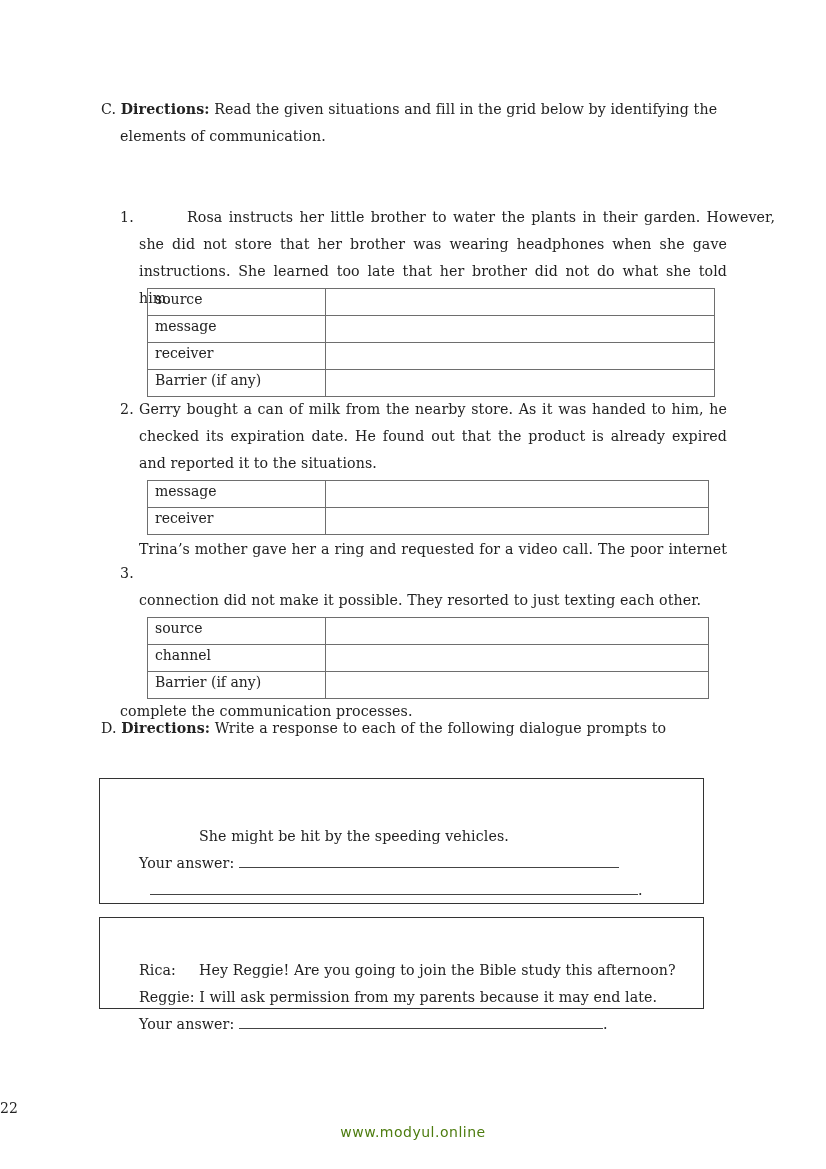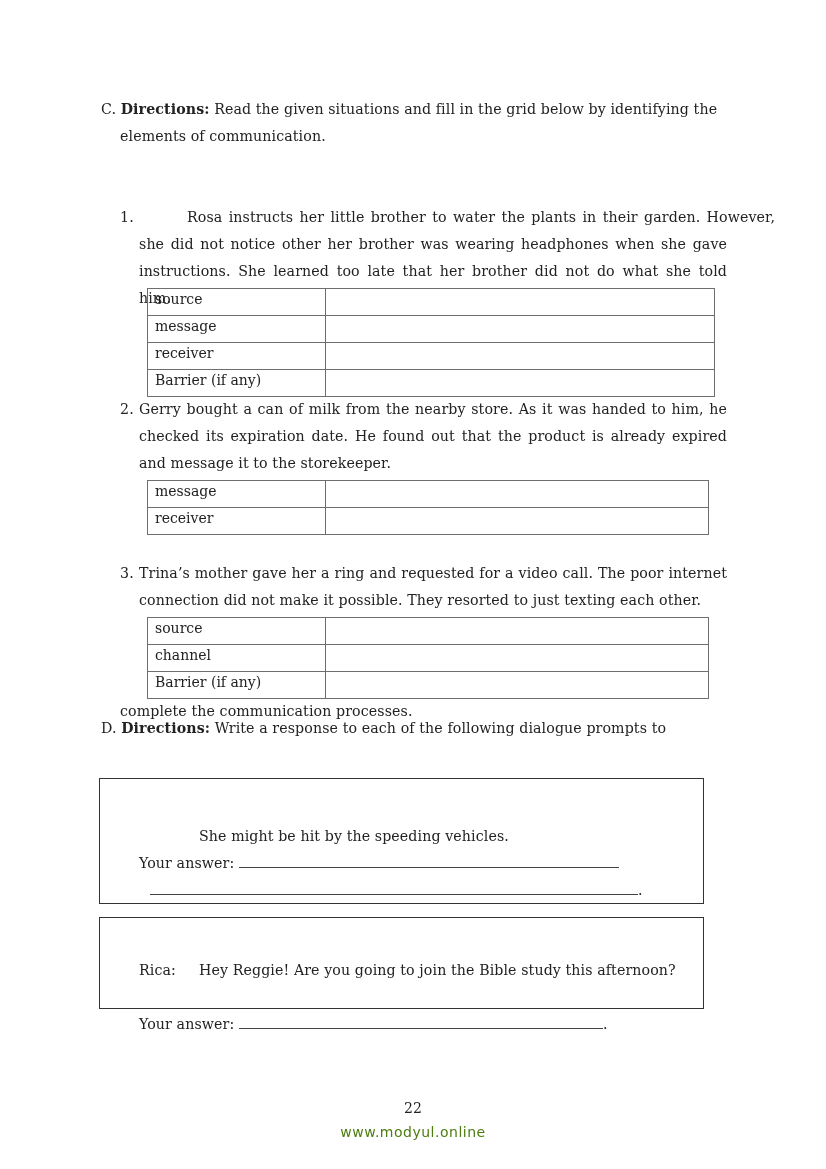--- a/index.html
+++ b/index.html
@@ -6,36 +6,36 @@
   body { width:826px; height:1169px; position:relative; overflow:hidden;
          font-family:"DejaVu Serif","Liberation Serif",serif; color:#222; }
   .line { position:absolute; font-size:14.2px; line-height:27px; white-space:nowrap; letter-spacing:0.1px; }
   .just { white-space:normal; text-align:justify; text-align-last:justify; }
   .bold { font-weight:bold; }
   table.grid { position:absolute; border-collapse:collapse; font-size:14px;margin-left:8px; }
   table.grid td { border:1.3px solid #6e6e6e; height:26px; padding:0 0 0 7px; vertical-align:top; line-height:20px; }
   table.grid td.val { padding:0; }
   .box { position:absolute; border:1.6px solid #333; box-sizing:border-box; }
   .blank { display:inline-block; border-bottom:1px solid #444; height:14px; vertical-align:baseline; }
-  .pageno { position:absolute; left:0; width:826px; text-align:center; top:1100px; font-size:14px; }
+  .pageno { position:absolute; left:0; width:826px; top:1100px; font-size:14px; }
   .watermark { position:absolute; left:0; width:826px; text-align:center; top:1124px;
                font-family:"DejaVu Sans","Liberation Sans",sans-serif; font-size:14px; color:#4d7c0f; letter-spacing:0.5px; }
 </style>
 </head>
 <body>
 
 <div class="line" style="left:101px; top:96px;">
   <span>C.</span>
   <span class="bold">Directions:</span><span> Read the given situations and fill in the grid below by identifying the</span>
 </div>
 <div class="line" style="left:120px; top:123px;">elements of communication.</div>
 
 <div class="line" style="left:120px; top:204px;">1.</div>
 <div class="line just" style="left:139px; top:204px; width:588px;margin-left:48px;">Rosa instructs her little brother to water the plants in their garden. However,</div>
-<div class="line just" style="left:139px; top:231px; width:588px;">she did not notice other her brother was wearing headphones when she gave</div>
+<div class="line just" style="left:139px; top:231px; width:588px;">she did not store that her brother was wearing headphones when she gave</div>
 <div class="line just" style="left:139px; top:258px; width:588px;">instructions.  She learned too late that her brother did not do what she told</div>
 <div class="line" style="left:139px; top:285px;">him.</div>
 
 <table class="grid" style="left:139px; top:288px; width:568px;">
   <tbody>
       <tr>
     <td style="width:170px;">source</td>
     <td class="val"></td>
   </tr>
   <tr>
@@ -49,37 +49,37 @@
   <tr>
     <td>Barrier (if any)</td>
     <td class="val"></td>
   </tr>
 </tbody>
   </table>
 
 <div class="line" style="left:120px; top:396px;">2.</div>
 <div class="line just" style="left:139px; top:396px; width:588px;">Gerry bought a can of milk from the nearby store. As it was handed to him, he</div>
 <div class="line just" style="left:139px; top:423px; width:588px;">checked its expiration date. He found out that the product is already expired</div>
-<div class="line" style="left:139px; top:450px;">and message it to the storekeeper.</div>
+<div class="line" style="left:139px; top:450px;">and reported it to the situations.</div>
 
 <table class="grid" style="left:139px; top:480px; width:562px;">
   <tbody>
       <tr>
     <td style="width:170px;">message</td>
     <td class="val"></td>
   </tr>
   <tr>
     <td>receiver</td>
     <td class="val"></td>
   </tr>
 </tbody>
   </table>
 
 <div class="line" style="left:120px; top:560px;">3.</div>
-<div class="line just" style="left:139px; top:560px; width:588px;">Trina’s mother gave her a ring and requested for a video call.  The poor internet</div>
+<div class="line just" style="left:139px; top:536px; width:588px;">Trina’s mother gave her a ring and requested for a video call.  The poor internet</div>
 <div class="line" style="left:139px; top:587px;">connection did not make it possible.  They resorted to just texting each other.</div>
 
 <table class="grid" style="left:139px; top:617px; width:562px;">
   <tbody>
       <tr>
     <td style="width:170px;">source</td>
     <td class="val"></td>
   </tr>
   <tr>
     <td>channel</td>
@@ -106,20 +106,21 @@
   </div>
   <div class="line" style="left:50px; top:98px;">
     <span class="blank" style="width:488px;"></span><span>.</span>
   </div>
 </div>
 
 <div class="box" style="left:99px; top:917px; width:605px; height:92px;">
   <div class="line" style="left:39px; top:39px;">
     <span style="display:inline-block; width:60px;">Rica:</span><span>Hey Reggie! Are you going to join the Bible study this afternoon?</span>
   </div>
+  <div class="line" style="left:39px; top:66px;">Reggie: I will ask permission from my parents because it may end late.</div>
   <div class="line" style="left:39px; top:93px;">
     <span>Your answer:</span>
     <span class="blank" style="width:364px;"></span><span>.</span>
   </div>
 </div>
 
 <div class="pageno">22</div>
 <div class="watermark">www.modyul.online</div>
 
 </body></html>

